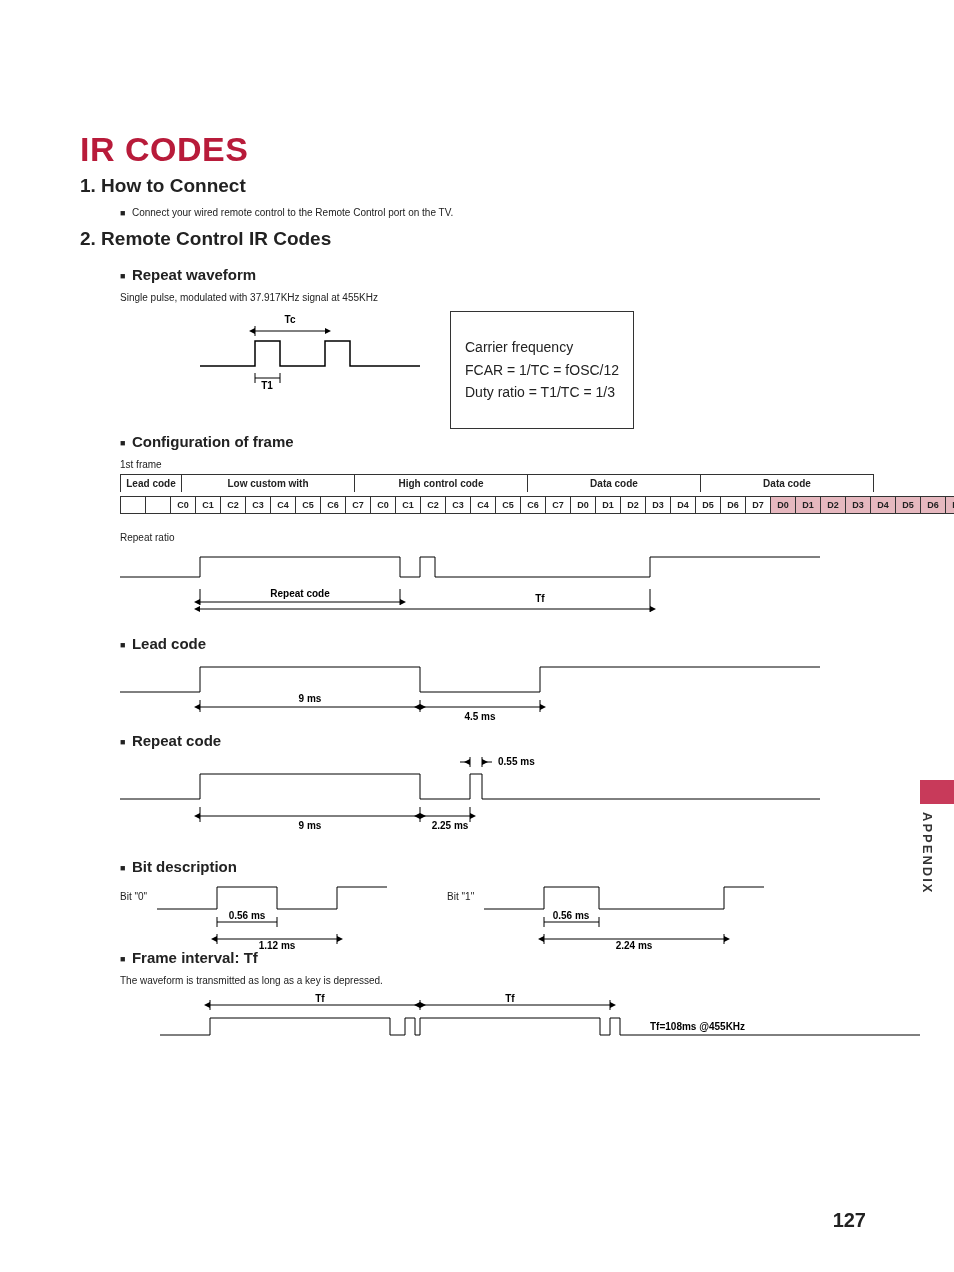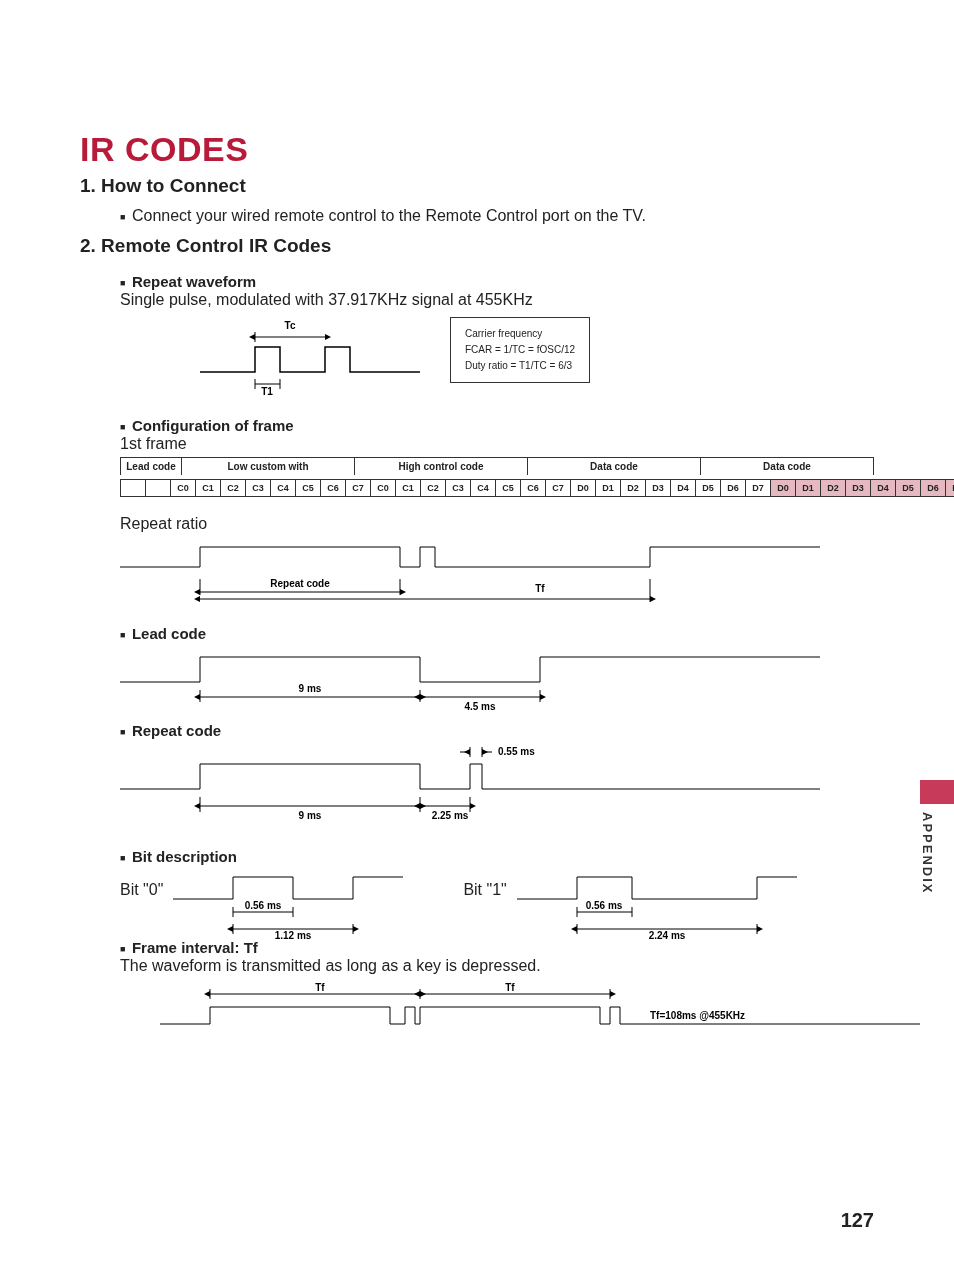--- a/index.html
+++ b/index.html
@@ -19,22 +19,22 @@
     font-weight: 600;
     letter-spacing: 0.5px;
     margin: 0 0 4px 0;
   }
   .h1 {
     font-size: 19px;
     font-weight: bold;
     margin: 6px 0 10px 0;
   }
   .body-text {
-    font-size: 16px;
-    margin: 1px 0 4px 0;
+    font-size: 10px;
+    margin: 9px 0 4px 0;
   }
   .indent { margin-left: 40px; }
   .bullet::before {
     content: "■ ";
     font-size: 9px;
     vertical-align: middle;
     margin-right: 4px;
   }
   .sub-h {
     font-size: 15px;
@@ -59,34 +59,34 @@
     font-size: 13px;
     font-weight: bold;
     color: #333;
     margin-top: 8px;
     letter-spacing: 2px;
     text-align: center;
   }
   .page-num {
     position: absolute;
     bottom: 40px;
-    right: 80px;
+    right: 88px;
     font-size: 20px;
     font-weight: bold;
   }
   .diagram-row {
     display: flex;
     align-items: flex-start;
     gap: 30px;
     margin-top: 8px;
   }
   .carrier-box {
     border: 1px solid #333;
-    padding: 8px 14px;
-    font-size: 10px;
+    padding: 24px 14px;
+    font-size: 14px;
     line-height: 1.6;
   }
   .frame-table {
     display: flex;
     font-size: 9px;
     font-weight: bold;
     margin-top: 4px;
   }
   .frame-table .seg {
     border: 1px solid #333;
@@ -138,25 +138,25 @@
     <path d="M 0 55 L 55 55 L 55 30 L 80 30 L 80 55 L 125 55 L 125 30 L 150 30 L 150 55 L 220 55" stroke="#000" fill="none" stroke-width="1.5"></path>
 
     <line x1="55" y1="62" x2="55" y2="72" stroke="#000"></line>
     <line x1="80" y1="62" x2="80" y2="72" stroke="#000"></line>
     <line x1="55" y1="67" x2="80" y2="67" stroke="#000"></line>
     <text x="67" y="78" class="small-label" text-anchor="middle">T1</text>
   </svg>
   <div class="carrier-box">
     <div>Carrier frequency</div>
     <div>FCAR = 1/TC = fOSC/12</div>
-    <div>Duty ratio = T1/TC = 6/3</div>
+    <div>Duty ratio = T1/TC = 1/3</div>
   </div>
 </div>
 
-<div class="indent sub-h bullet" style="margin-top:20px">Configuration of frame</div>
+<div class="indent sub-h bullet" style="margin-top:4px">Configuration of frame</div>
 <div class="indent body-text">1st frame</div>
 
 <div style="margin-left:40px">
   <div class="frame-headers">
     <div style="width:60px">Lead code</div>
     <div style="width:172px">Low custom with</div>
     <div style="width:172px">High control code</div>
     <div style="width:172px">Data code</div>
     <div style="width:172px">Data code</div>
   </div>

